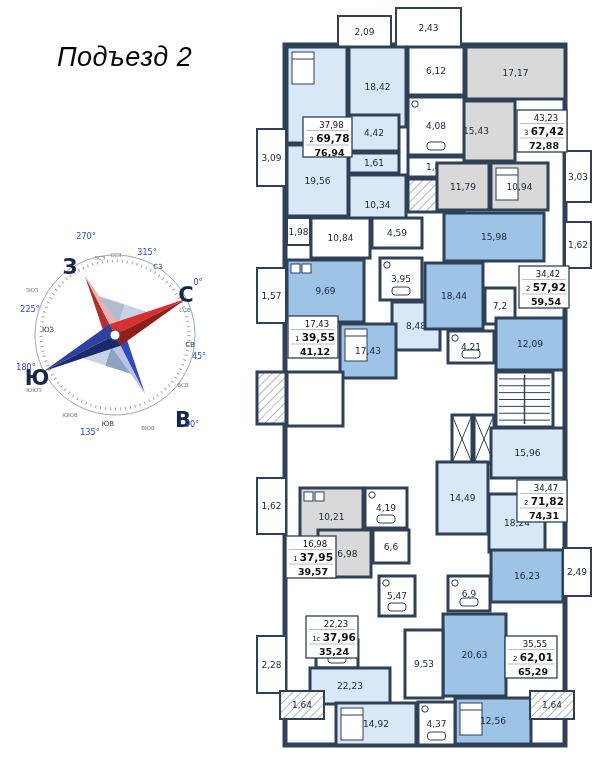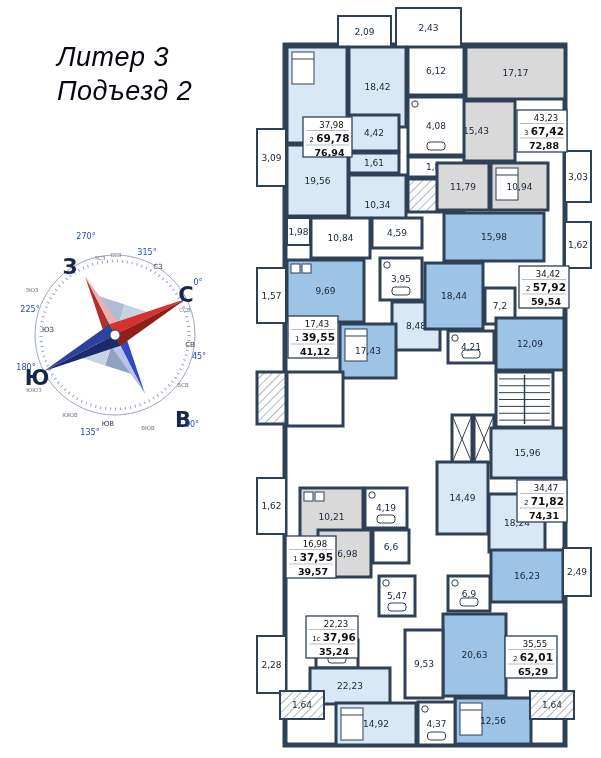--- a/index.html
+++ b/index.html
@@ -19,21 +19,20 @@
   .inter{font-size:7px;fill:#333a4a;}
   .minor{font-size:5.5px;fill:#6b7689;}
   text{font-family:"DejaVu Sans","Liberation Sans",sans-serif;}
 </style>
 </head>
 <body>
 
 <div id="page">
 
   <div id="title">
-    <div>Литер 3</div>
     <div>Подъезд 2</div>
   </div>
 
   <svg id="compass" width="220" height="235" viewBox="0 0 220 235">
     <circle cx="107" cy="113" r="80" fill="none" stroke="#9aa7b8" stroke-width="1"></circle>
     <circle cx="107" cy="113" r="74" fill="none" stroke="#9aa7b8" stroke-width="3" stroke-dasharray="1,4"></circle>
     <g transform="translate(107,113) rotate(-27)">
       <polygon points="0,0 0,-32 -32,-32" transform="rotate(45)" fill="#aebdd4"></polygon>
       <polygon points="0,0 0,32 32,32" transform="rotate(45)" fill="#8fa3c0"></polygon>
       <polygon points="0,0 0,-32 32,-32" transform="rotate(45)" fill="#c7d2e2"></polygon>

